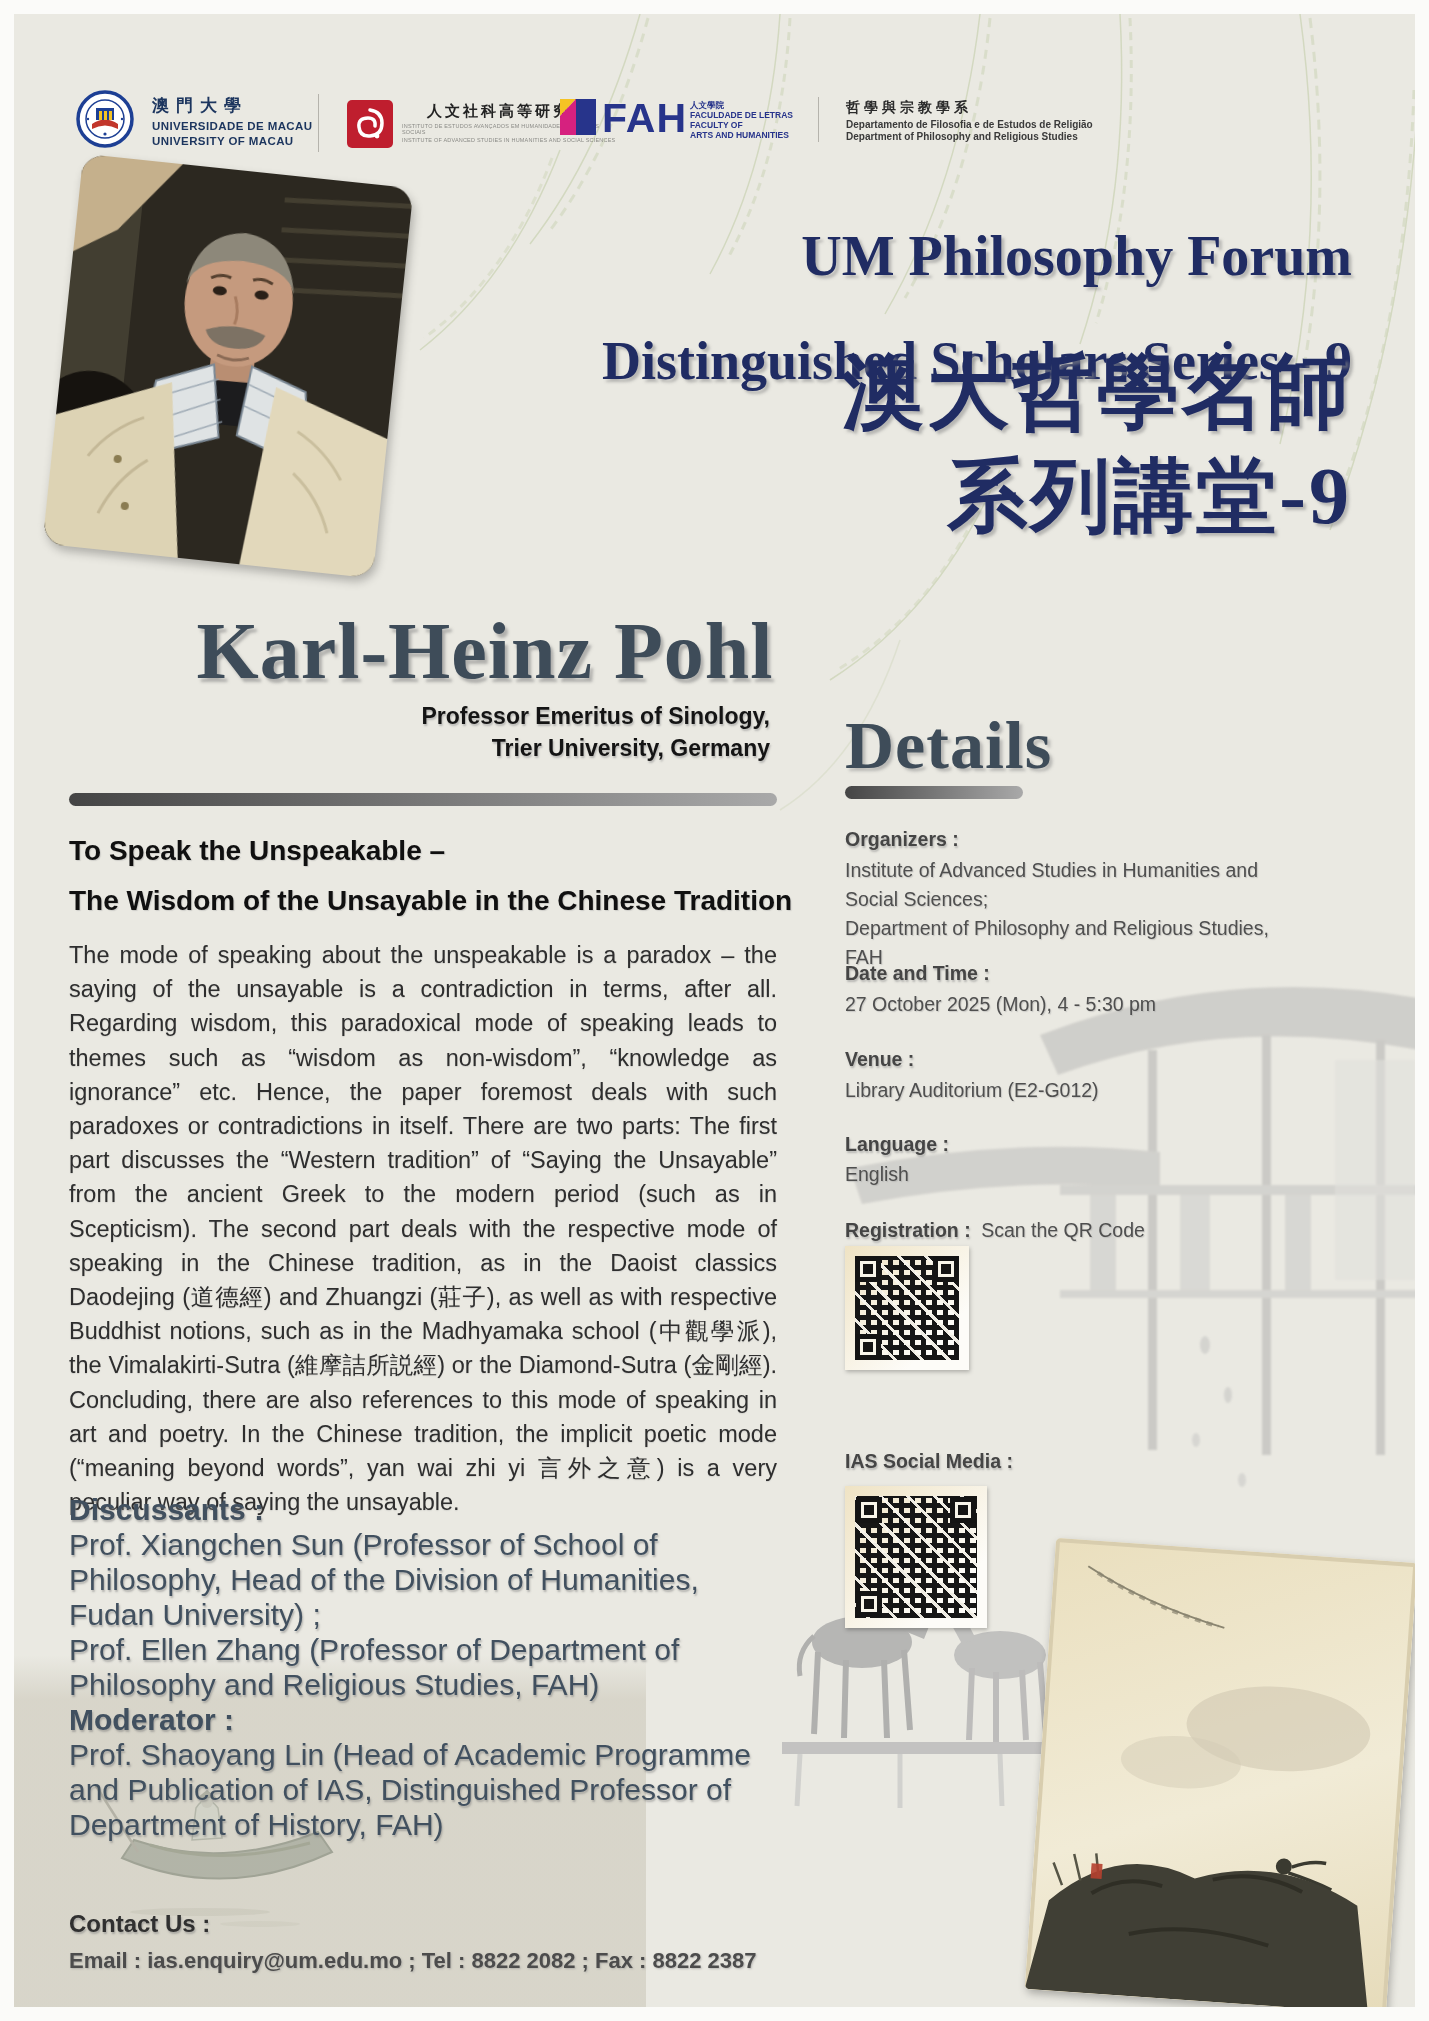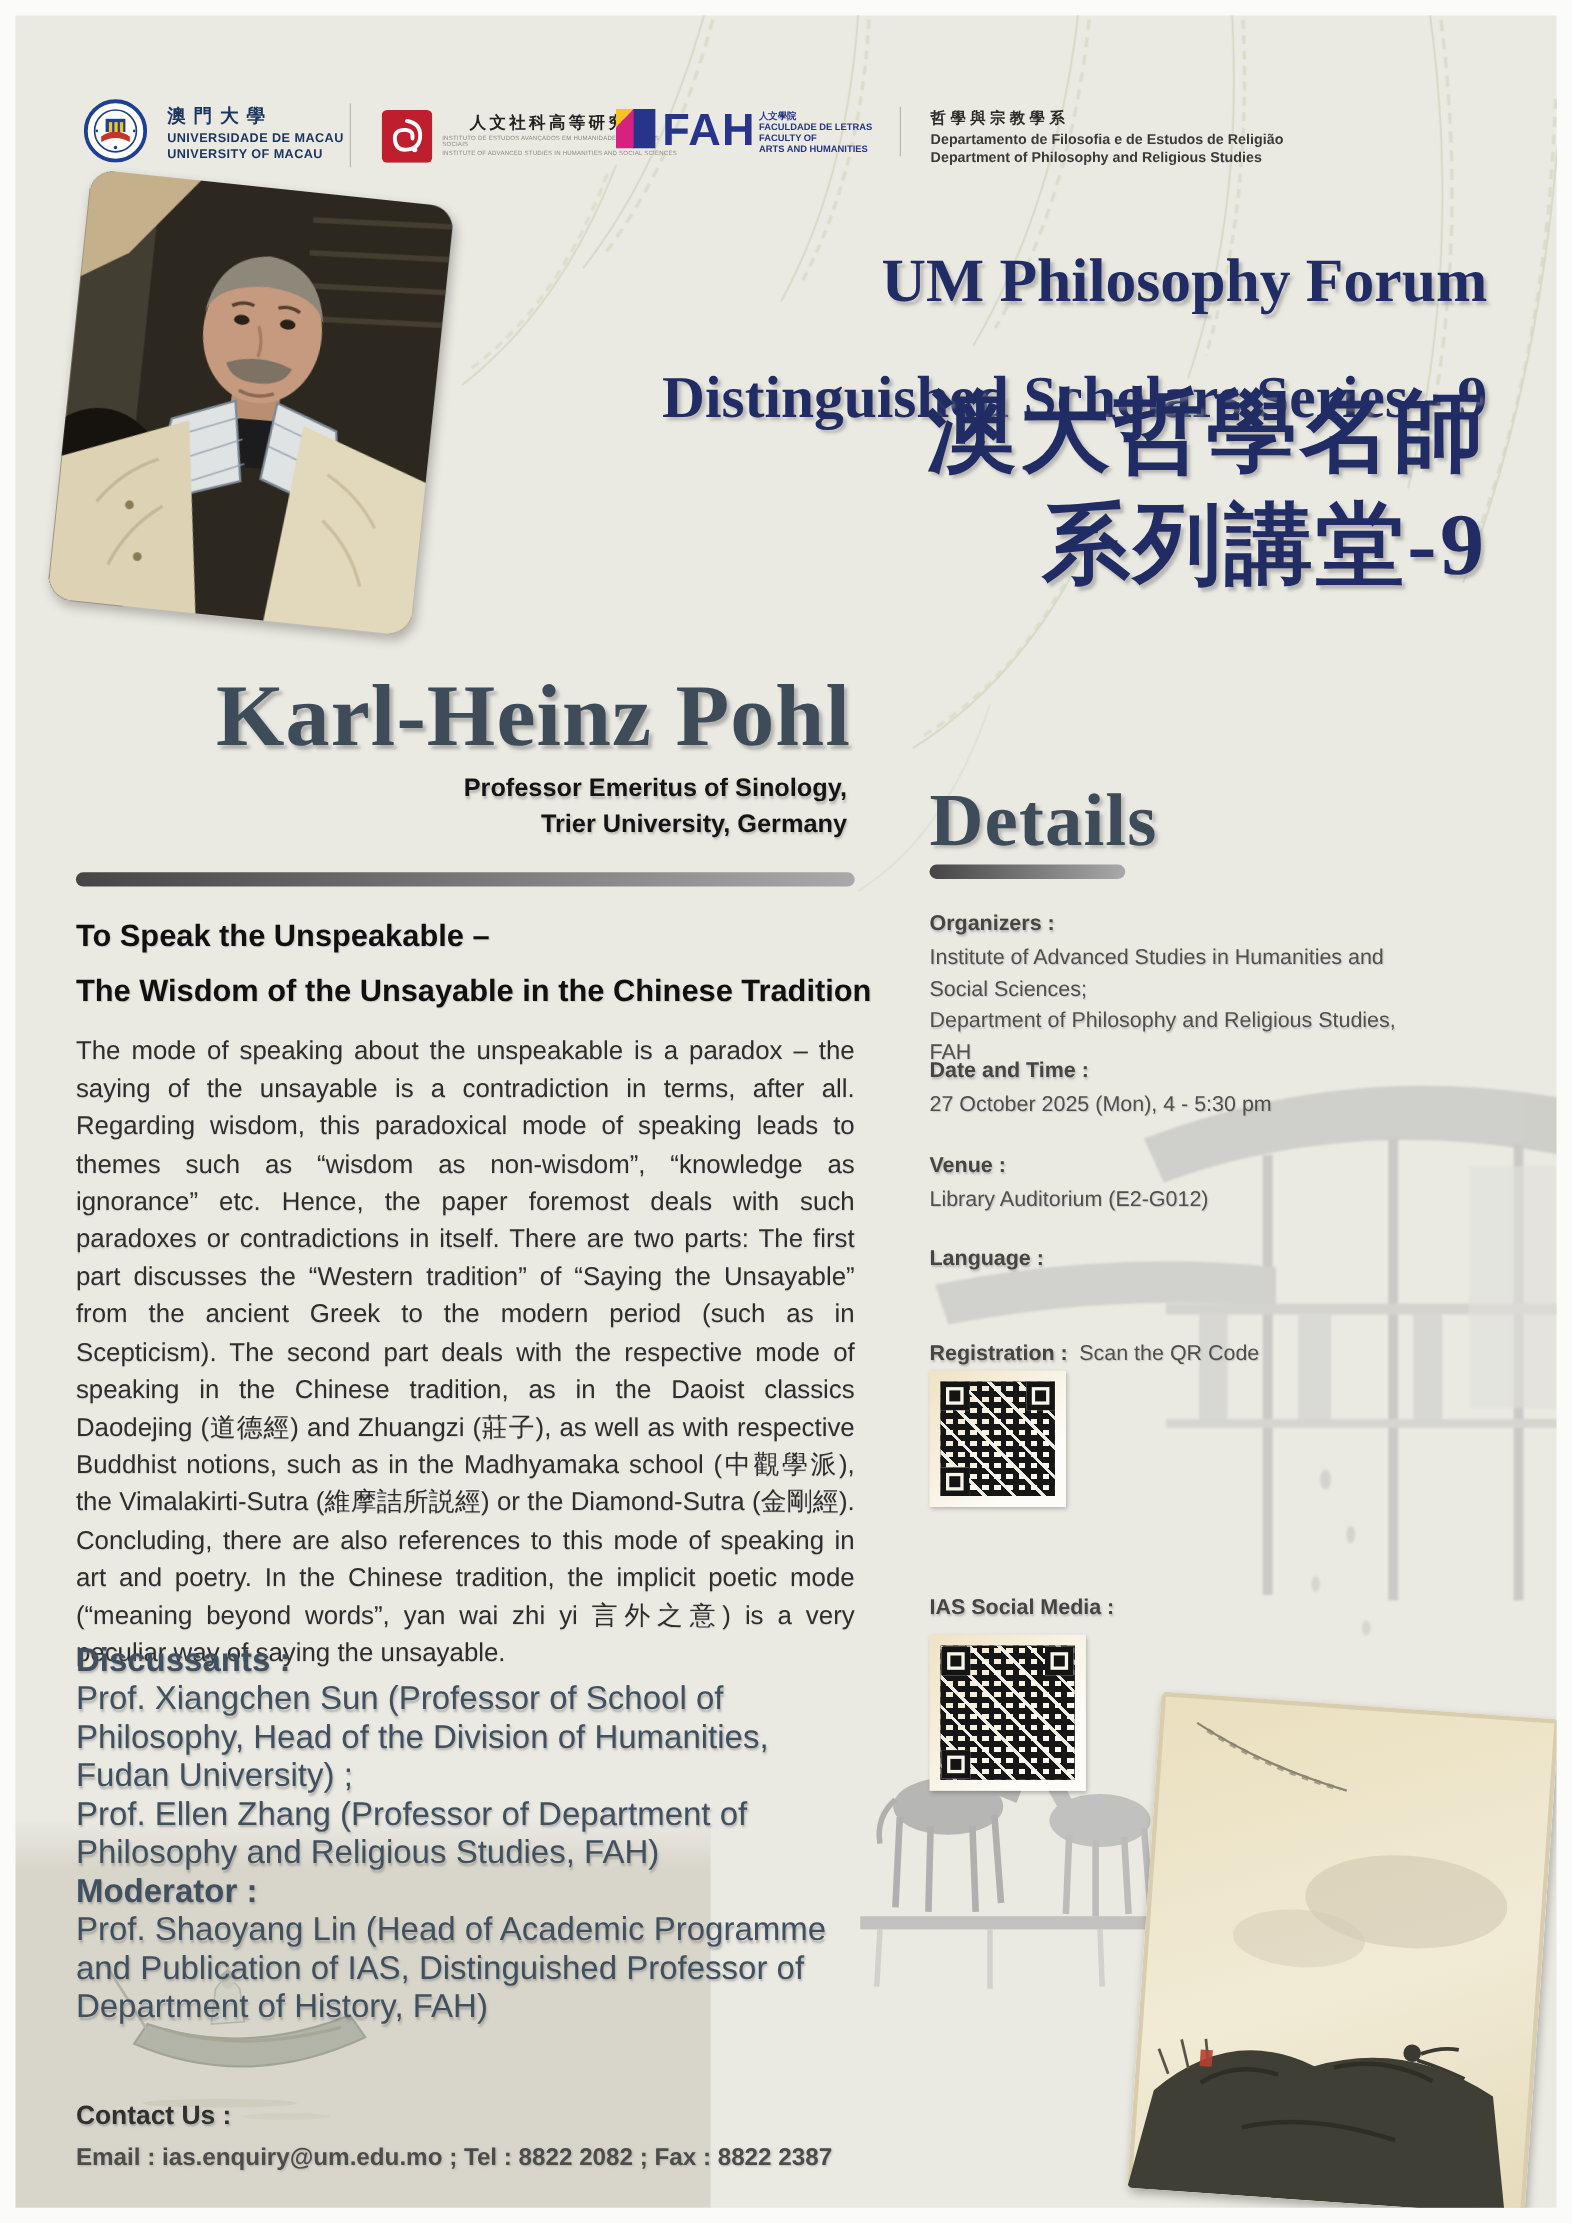--- a/index.html
+++ b/index.html
@@ -15,21 +15,21 @@
   
   .hdr-divider{width:1px;background:#b5b3ac;}
   .um-text{color:#1c355e;}
   .um-cn{font-size:17px;font-weight:700;letter-spacing:7px;}
   .um-sub{font-size:11.5px;font-weight:700;letter-spacing:.4px;margin-top:3px;}
   .ias-cn{font-size:15px;font-weight:600;letter-spacing:3px;color:#222;margin-left:25px;}
   .ias-sub{font-size:5.5px;color:#8a8a86;letter-spacing:.2px;margin-top:2px;}
   .fah-acronym{font-size:41px;font-weight:800;color:#27348b;letter-spacing:1px;line-height:1;}
   .fah-side{color:#27348b;font-size:8.5px;font-weight:700;line-height:1.18;}
   .dept-cn{font-size:14px;font-weight:700;letter-spacing:4px;color:#2b2b2b;}
-  .dept-sub{font-size:13px;font-weight:700;color:#3a3a3a;margin-top:2px;}
+  .dept-sub{font-size:10px;font-weight:700;color:#3a3a3a;margin-top:2px;}
 
   
   .title-en{color:#202c63;font-weight:700;text-align:right;line-height:1;}
   .title-en .l1{font-size:56px;}
   .title-en .l2{font-size:54px;margin-top:50px;}
   .title-cn{color:#202c63;font-weight:700;text-align:right;letter-spacing:3px;line-height:1;}
   .title-cn .l1{font-size:82px;}
   .title-cn .l2{font-size:80px;margin-top:22px;}
 
   
@@ -283,20 +283,21 @@
     <div>Department of Philosophy and Religious Studies, FAH</div>
   </div>
 
   <div class="abs d-label" style="left:845px;top:962px;">Date and Time :</div>
   <div class="abs d-value" style="left:845px;top:990px;width:460px;">27 October 2025 (Mon), 4 - 5:30 pm</div>
 
   <div class="abs d-label" style="left:845px;top:1048px;">Venue :</div>
   <div class="abs d-value" style="left:845px;top:1076px;width:460px;">Library Auditorium (E2-G012)</div>
 
   <div class="abs d-label" style="left:845px;top:1133px;">Language :</div>
+  <div class="abs d-value" style="left:845px;top:1160px;width:460px;">English</div>
 
   <div class="abs" style="left:845px;top:1216px;width:480px;">
     <span class="d-label">Registration :</span>
     <span class="d-value" style="margin-left:6px;">Scan the QR Code</span>
   </div>
   <div class="abs qr" style="left:845px;top:1246px;width:124px;height:124px;">
     <div class="mods"></div>
     <div class="finder" style="left:10px;top:10px;"></div>
     <div class="finder" style="right:10px;top:10px;"></div>
     <div class="finder" style="left:10px;bottom:10px;"></div>

